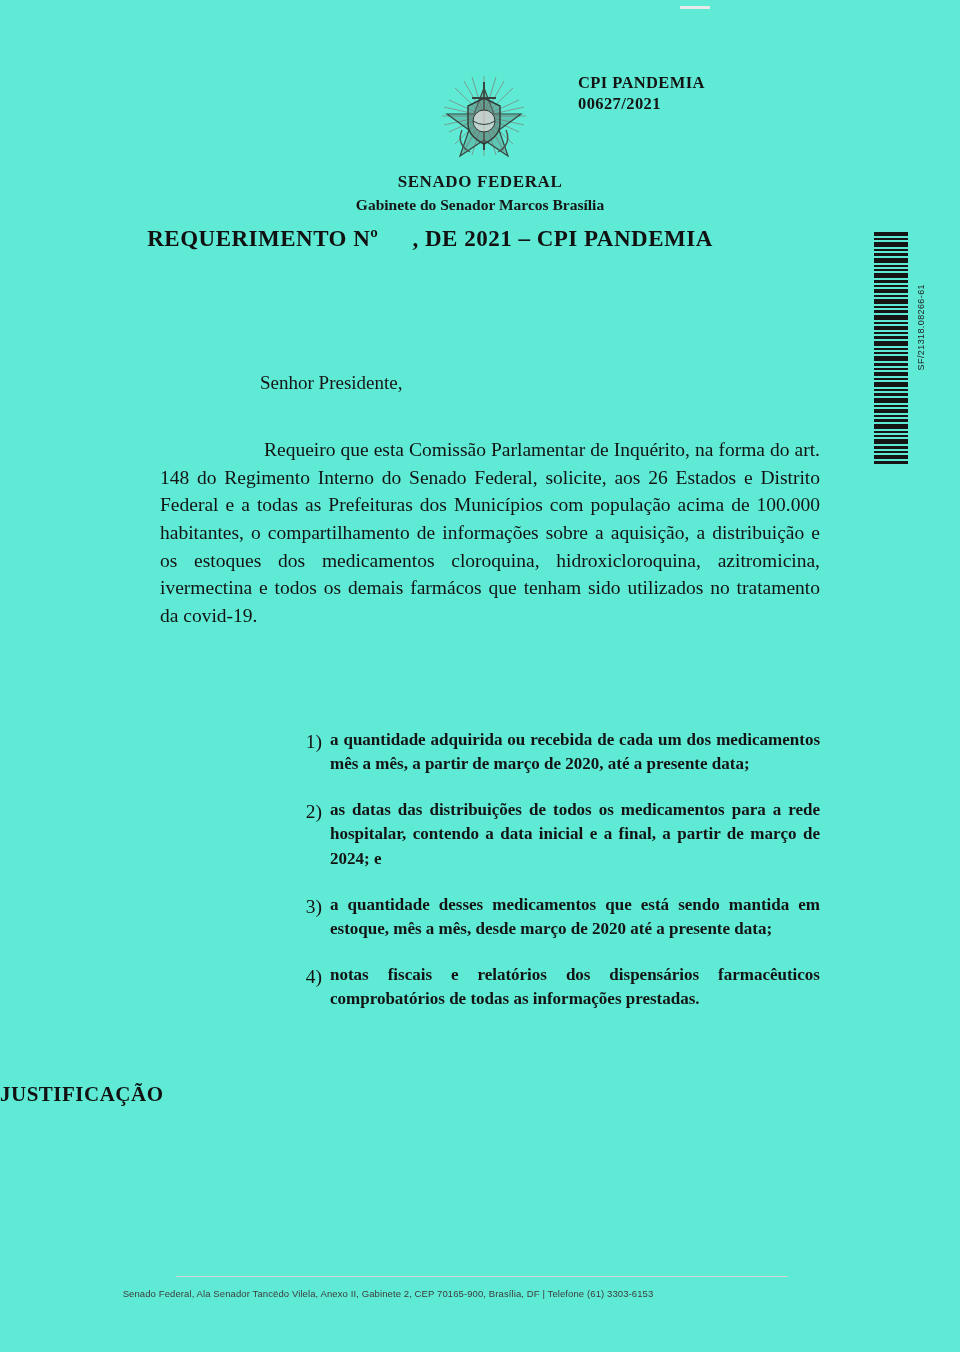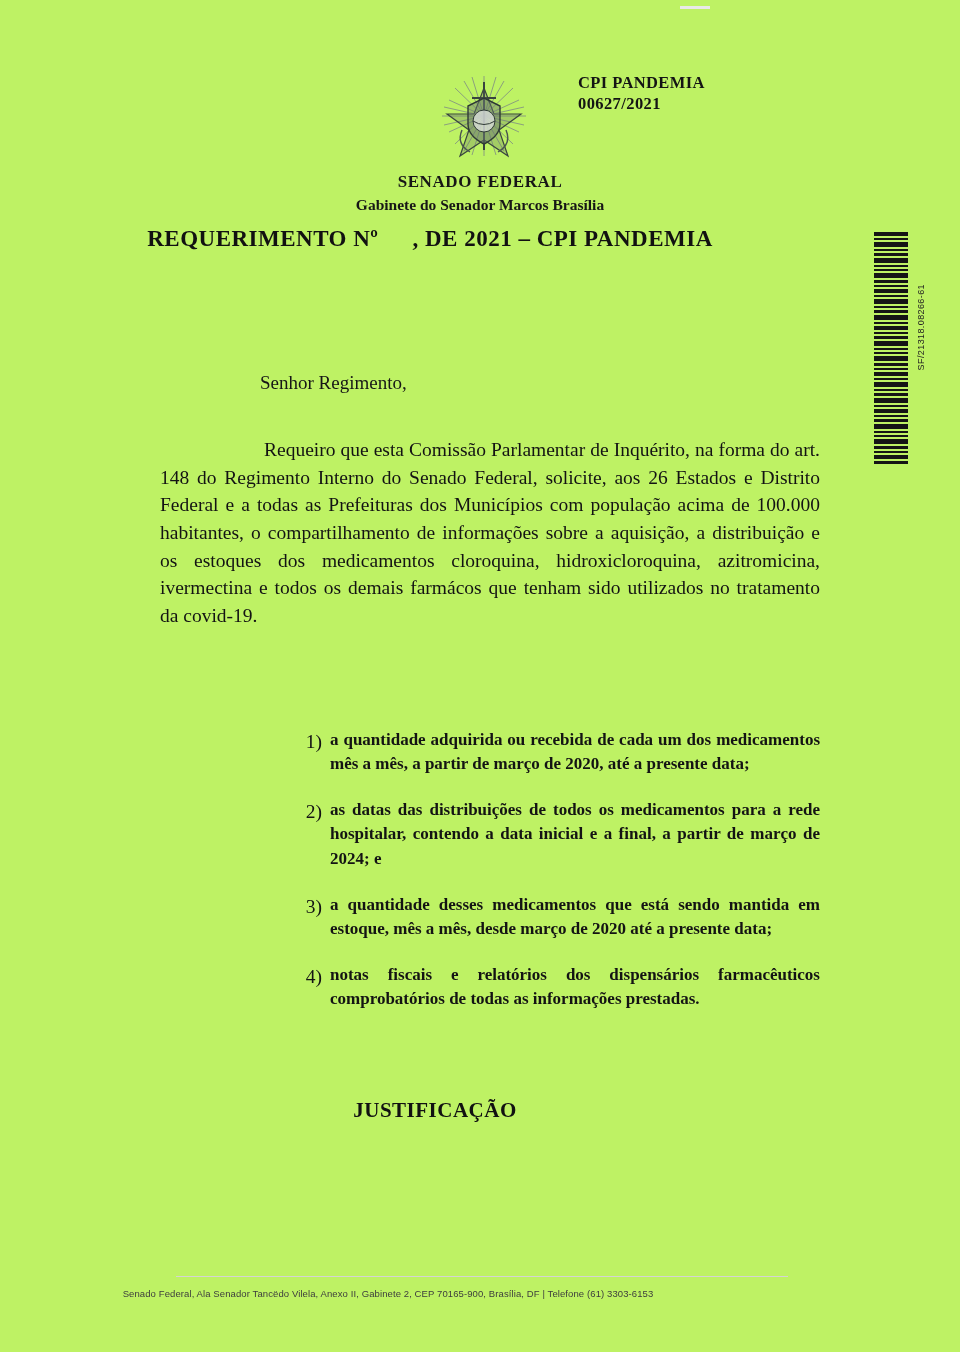--- a/index.html
+++ b/index.html
@@ -12,21 +12,21 @@
     height: 1352px;
     position: relative;
     font-family: "Liberation Serif", serif;
     color: #1a1a1a;
     overflow: hidden;
   }
 
   .page {
     position: absolute;
     inset: 0;
-    background: #bef264;
+    background: #5eead4;
   }
 
   
   .scan-artifact {
     position: absolute;
     top: 6px;
     left: 680px;
     width: 30px;
     height: 3px;
     background: #e9e9e9;
@@ -193,26 +193,25 @@
     color: #131313;
     font-weight: bold;
   }
 
   
   .justification {
     position: absolute;
     left: 0;
     top: 1082px;
     width: 870px;
-    text-align: center;
+    text-align: left;
     font-weight: bold;
     font-size: 21px;
     letter-spacing: 0.5px;
     color: #111;
-    margin-top: 16px;
   }
 
   
   .footer-rule {
     position: absolute;
     left: 176px;
     top: 1276px;
     width: 612px;
     height: 1px;
     background: #d4d4d4;
@@ -345,21 +344,21 @@
       <i style="top:207px;height:5px"></i>
       <i style="top:214px;height:3px"></i>
       <i style="top:219px;height:2px"></i>
       <i style="top:223px;height:4px"></i>
       <i style="top:229px;height:3px"></i>
     </div>
     <div class="barcode-label">SF/21318.08266-61</div>
   </div>
 
   <div class="body-area">
-    <div class="salutation">Senhor Regimento,</div>
+    <div class="salutation">Senhor Presidente,</div>
     <p class="para">Requeiro que esta Comissão Parlamentar de Inquérito, na forma do art. 148 do Regimento Interno do Senado Federal, solicite, aos 26 Estados e Distrito Federal e a todas as Prefeituras dos Municípios com população acima de 100.000 habitantes, o compartilhamento de informações sobre a aquisição, a distribuição e os estoques dos medicamentos cloroquina, hidroxicloroquina, azitromicina, ivermectina e todos os demais farmácos que tenham sido utilizados no tratamento da covid-19.</p>
   </div>
 
   <div class="items">
     <div class="item">
       <div class="item-num">1)</div>
       <div class="item-text">a quantidade adquirida ou recebida de cada um dos medicamentos mês a mês, a partir de março de 2020, até a presente data;</div>
     </div>
     <div class="item">
       <div class="item-num">2)</div>

